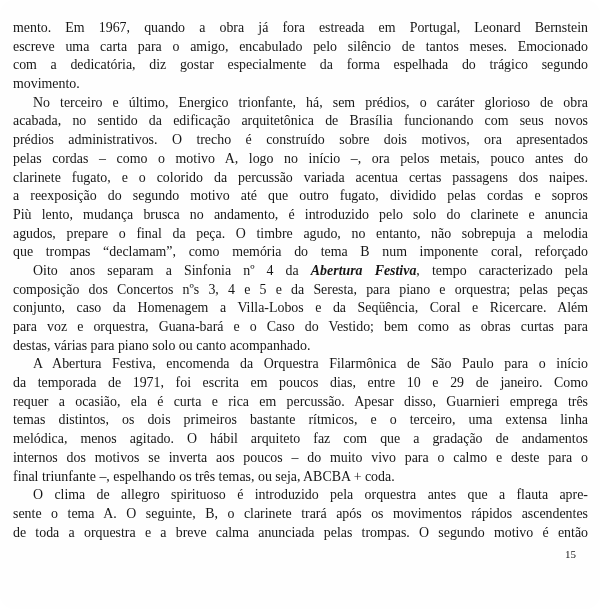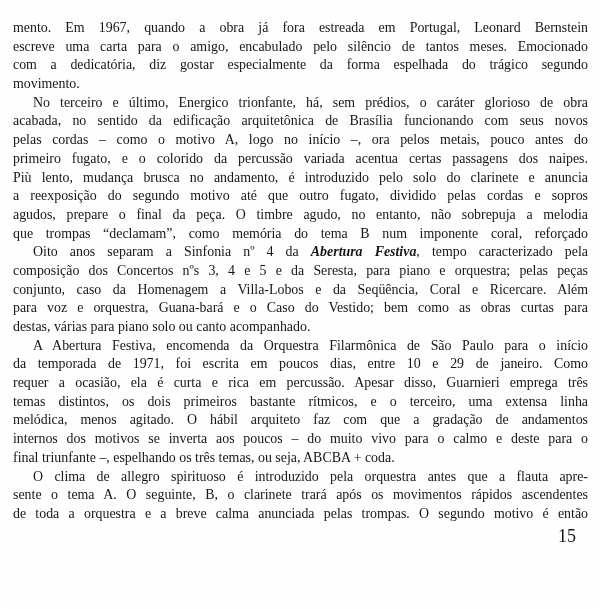--- a/index.html
+++ b/index.html
@@ -39,39 +39,40 @@
     text-indent: 20px;
   }
   .i  { }
   .bi { font-style: italic; font-weight: bold; }
   .r  { font-style: normal; }
   .pagenum {
     margin-top: 3px;
     line-height: 18.7px;
     text-align: right;
     padding-right: 12px;
-    font-size: 18px;
+    font-size: 11px;
     color: #161616;
   }
 </style>
 </head>
 <body>
 
 <div class="page">
   <div class="textblock" id="textblock">
       <div class="line"><span class="r">mento. Em 1967, quando a obra já fora estreada em Portugal, Leonard Bernstein</span></div>
       <div class="line"><span class="r">escreve uma carta para o amigo, encabulado pelo silêncio de tantos meses. Emocionado</span></div>
       <div class="line"><span class="r">com a dedicatória, diz gostar especialmente da forma espelhada do trágico segundo</span></div>
       <div class="line end"><span class="r">movimento.</span></div>
       <div class="line indent"><span class="r">No terceiro e último, </span><span class="i">Energico trionfante</span><span class="r">, há, sem prédios, o caráter glorioso de obra</span></div>
       <div class="line"><span class="r">acabada, no sentido da edificação arquitetônica de Brasília funcionando com seus novos</span></div>
+      <div class="line"><span class="r">prédios administrativos. O trecho é construído sobre dois motivos, ora apresentados</span></div>
       <div class="line"><span class="r">pelas cordas – como o motivo A, logo no início –, ora pelos metais, pouco antes do</span></div>
-      <div class="line"><span class="r">primeiro </span><span class="i">fugato</span><span class="r">, e o colorido da percussão variada acentua certas passagens dos naipes.</span></div>
+      <div class="line"><span class="r">clarinete </span><span class="i">fugato</span><span class="r">, e o colorido da percussão variada acentua certas passagens dos naipes.</span></div>
+      <div class="line"><span class="r">a reexposição do segundo motivo até que outro </span><span class="i">fugato</span><span class="r">, dividido pelas cordas e sopros</span></div>
       <div class="line"><span class="i">Più lento</span><span class="r">, mudança brusca no andamento, é introduzido pelo solo do clarinete e anuncia</span></div>
-      <div class="line"><span class="r">a reexposição do segundo motivo até que outro </span><span class="i">fugato</span><span class="r">, dividido pelas cordas e sopros</span></div>
       <div class="line"><span class="r">agudos, prepare o final da peça. O timbre agudo, no entanto, não sobrepuja a melodia</span></div>
       <div class="line"><span class="r">que trompas “declamam”, como memória do tema B num imponente coral, reforçado</span></div>
       <div class="line indent"><span class="r">Oito anos separam a </span><span class="i">Sinfonia nº 4</span><span class="r"> da </span><span class="bi">Abertura Festiva</span><span class="r">, tempo caracterizado pela</span></div>
       <div class="line"><span class="r">composição dos </span><span class="i">Concertos nºs 3, 4</span><span class="r"> e </span><span class="i">5</span><span class="r"> e da </span><span class="i">Seresta</span><span class="r">, para piano e orquestra; pelas peças</span></div>
       <div class="line"><span class="r">conjunto, caso da </span><span class="i">Homenagem a Villa-Lobos</span><span class="r"> e da </span><span class="i">Seqüência, Coral e Ricercare</span><span class="r">. Além</span></div>
       <div class="line"><span class="r">para voz e orquestra, </span><span class="i">Guana-bará</span><span class="r"> e o </span><span class="i">Caso do Vestido</span><span class="r">; bem como as obras curtas para</span></div>
       <div class="line end"><span class="r">destas, várias para piano solo ou canto acompanhado.</span></div>
       <div class="line indent"><span class="r">A </span><span class="i">Abertura Festiva</span><span class="r">, encomenda da Orquestra Filarmônica de São Paulo para o início</span></div>
       <div class="line"><span class="r">da temporada de 1971, foi escrita em poucos dias, entre 10 e 29 de janeiro. Como</span></div>
       <div class="line"><span class="r">requer a ocasião, ela é curta e rica em percussão. Apesar disso, Guarnieri emprega três</span></div>

